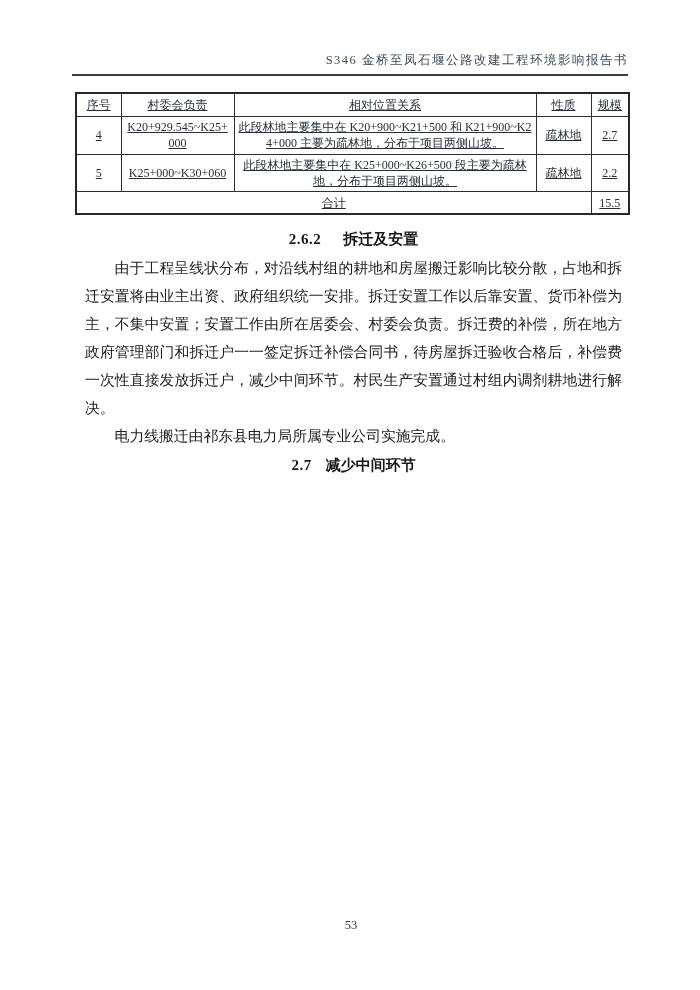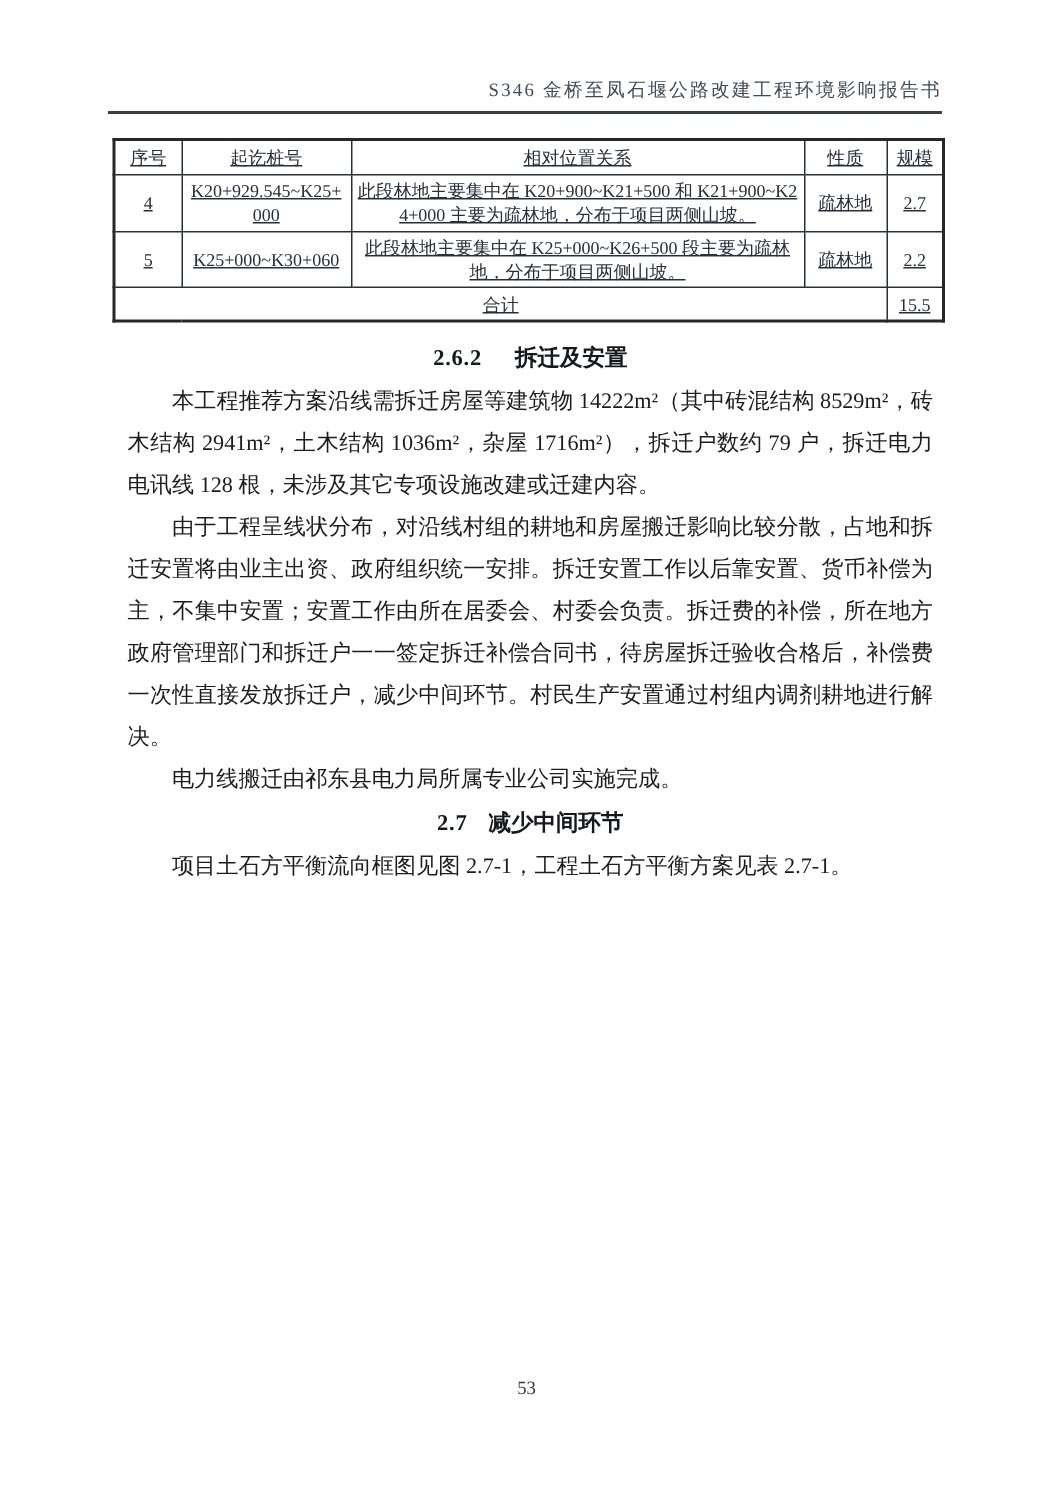--- a/index.html
+++ b/index.html
@@ -104,21 +104,21 @@
     <colgroup>
       <col style="width:45px">
       <col style="width:113px">
       <col style="width:302px">
       <col style="width:55px">
       <col style="width:38px">
     </colgroup>
     <tbody>
       <tr class="hdr">
         <td><span class="u">序号</span></td>
-        <td><span class="u">起讫桩号</span></td>
+        <td><span class="u">村委会负责</span></td>
         <td><span class="u">相对位置关系</span></td>
         <td><span class="u">性质</span></td>
         <td><span class="u">规模</span></td>
       </tr>
       <tr class="r1">
         <td><span class="u">4</span></td>
         <td><span class="u">K20+929.545~K25+000</span></td>
         <td><span class="u">此段林地主要集中在 K20+900~K21+500 和 K21+900~K24+000 主要为疏林地，分布于项目两侧山坡。</span></td>
         <td><span class="u">疏林地</span></td>
         <td><span class="u">2.7</span></td>
@@ -136,27 +136,25 @@
       </tr>
     </tbody>
   </table>
 
   <div class="body-content">
 
     <div class="sec-heading minor">
       <span class="sec-num">2.6.2</span><span>拆迁及安置</span>
     </div>
 
-    <p class="para">本工程推荐方案沿线需拆迁房屋等建筑物 14222m²（其中砖混结构 8529m²，砖木结构 2941m²，土木结构 1036m²，杂屋 1716m²），拆迁户数约 79 户，拆迁电力电讯线 128 根，未涉及其它专项设施改建或迁建内容。</p>
     <p class="para">由于工程呈线状分布，对沿线村组的耕地和房屋搬迁影响比较分散，占地和拆迁安置将由业主出资、政府组织统一安排。拆迁安置工作以后靠安置、货币补偿为主，不集中安置；安置工作由所在居委会、村委会负责。拆迁费的补偿，所在地方政府管理部门和拆迁户一一签定拆迁补偿合同书，待房屋拆迁验收合格后，补偿费一次性直接发放拆迁户，减少中间环节。村民生产安置通过村组内调剂耕地进行解决。</p>
     <p class="para">电力线搬迁由祁东县电力局所属专业公司实施完成。</p>
 
     <div class="sec-heading">
       <span class="sec-num">2.7</span><span>减少中间环节</span>
     </div>
 
-    <p class="para">项目土石方平衡流向框图见图 2.7-1，工程土石方平衡方案见表 2.7-1。</p>
 
   </div>
 
   <div class="page-number">53</div>
 
 </div>
 
 </body></html>

